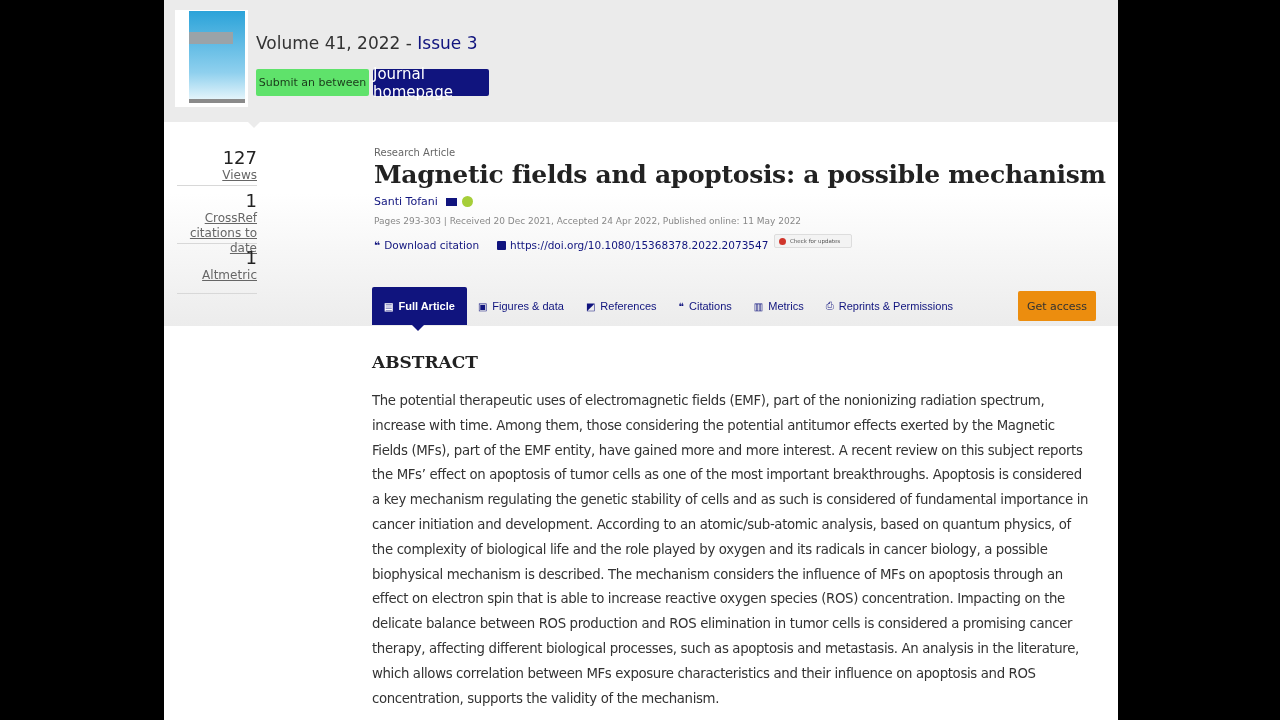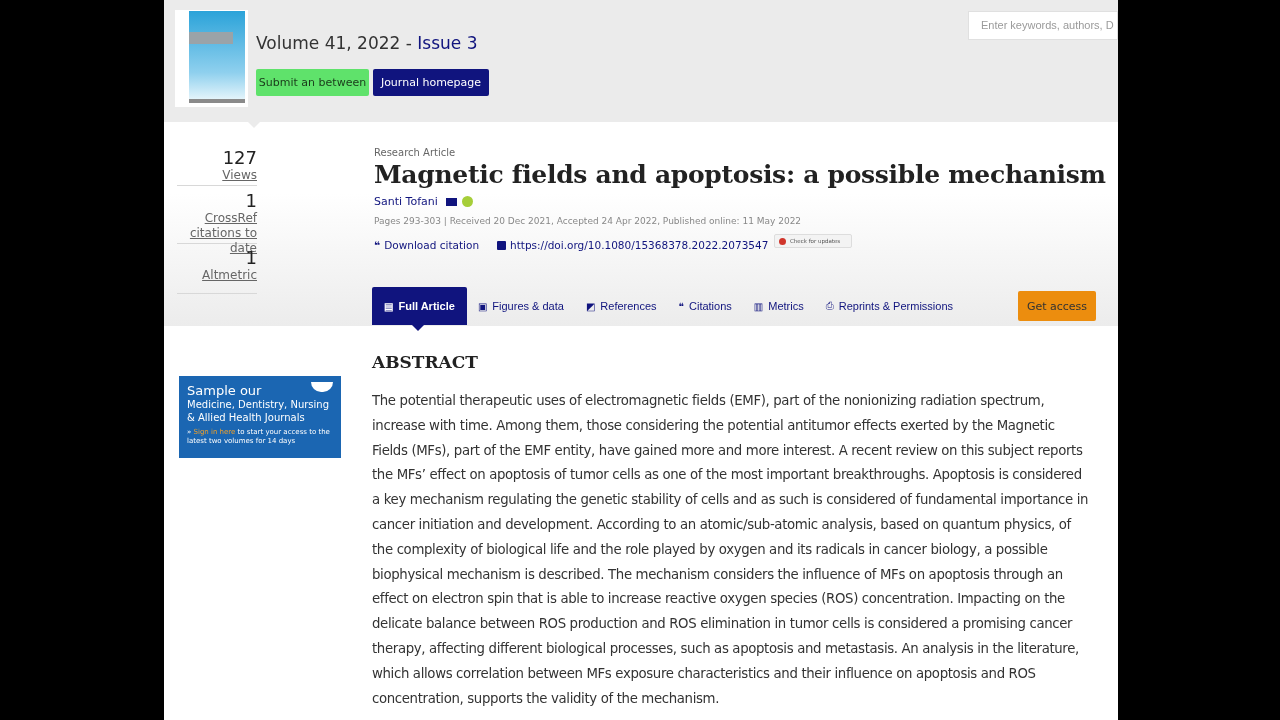--- a/index.html
+++ b/index.html
@@ -10,21 +10,21 @@
   
   .jheader { position: absolute; left: 0; top: 0; width: 954px; height: 122px; background: #ebebeb; }
   .cover { position: absolute; left: 11px; top: 10px; width: 73px; height: 97px; background: #fff; }
   .cover .blue { position: absolute; left: 14px; top: 1px; width: 56px; height: 88px; background: linear-gradient(#2ba3d9, #8fd0ee 70%, #e3f4fb); }
   .cover .band { position: absolute; left: 14px; top: 22px; width: 44px; height: 12px; background: #9aa3a8; }
   .cover .foot { position: absolute; left: 14px; top: 89px; width: 56px; height: 4px; background: #8a8a8a; }
   .jtitle { position: absolute; left: 92px; top: 13px; font-family: "DejaVu Serif", serif; font-weight: bold; font-size: 13px; color: #10147e; }
   .jvol { position: absolute; left: 92px; top: 33px; font-size: 17px; color: #333; }
   .jvol span { color: #10147e; }
   .btn-submit { position: absolute; left: 92px; top: 69px; width: 113px; height: 27px; background: #5fe26b; color: #1a3a1a; border-radius: 2px; font-size: 11px; display: flex; align-items: center; justify-content: center; }
-  .btn-home { position: absolute; left: 209px; top: 69px; width: 116px; height: 27px; background: #10147e; color: #fff; border-radius: 2px; font-size: 11px; display: flex; align-items: center; justify-content: center; }
+  .btn-home { position: absolute; left: 209px; top: 69px; width: 116px; height: 27px; background: #10147e; color: #fff; border-radius: 2px; font-size: 15px; display: flex; align-items: center; justify-content: center; }
   .notch { position: absolute; left: 84px; top: 122px; width: 0; height: 0; border-left: 6px solid transparent; border-right: 6px solid transparent; border-top: 6px solid #ebebeb; }
   .search { position: absolute; left: 804px; top: 11px; width: 150px; height: 29px; background: #fff; border: 1px solid #e0e0e0; font-size: 11px; color: #9a9a9a; padding: 7px 12px; white-space: nowrap; overflow: hidden; font-family: "Liberation Sans", sans-serif; }
 
   
   .aheader { position: absolute; left: 0; top: 122px; width: 954px; height: 204px; background: linear-gradient(#ffffff, #ffffff 35%, #ececec); }
   .metric { position: absolute; left: 13px; width: 80px; border-bottom: 1px solid #d8d8d8; text-align: right; }
   .metric .num { font-size: 18px; color: #222; line-height: 20px; }
   .metric .lbl { font-size: 12px; color: #666; line-height: 15px; text-decoration: underline; }
 
   .atype { position: absolute; left: 210px; top: 147px; font-size: 10px; color: #666; }
@@ -68,21 +68,20 @@
     <div class="cover">
       <div class="blue"></div>
       <div class="band"></div>
       <div class="foot"></div>
     </div>
     <div class="jvol">
       <span style="color:#333">Volume 41, 2022 - </span><span>Issue 3</span>
     </div>
     <div class="btn-submit">Submit an between</div>
     <div class="btn-home">Journal homepage</div>
-    <div class="search">Enter keywords, authors, D</div>
   </div>
 
   <div class="aheader"></div>
   <div class="notch"></div>
 
   <div class="metric" style="top:148px; height:38px;">
     <div class="num">127</div>
     <div class="lbl">Views</div>
   </div>
   <div class="metric" style="top:191px; height:53px;">
@@ -134,24 +133,16 @@
       <span class="ic">▥</span>
       <span>Metrics</span>
     </div>
     <div class="tab">
       <span class="ic">⎙</span>
       <span>Reprints &amp; Permissions</span>
     </div>
   </div>
   <div class="get-access">Get access</div>
 
-  <div class="ad">
-    <div class="lamp"></div>
-    <div class="t1">Sample our</div>
-    <div class="t2">Medicine, Dentistry, Nursing &amp; Allied Health Journals</div>
-    <div class="t3">
-      <span>» </span><span class="signin">Sign in here</span><span> to start your access to the latest two volumes for 14 days</span>
-    </div>
-  </div>
 
   <div class="abs-h">ABSTRACT</div>
   <div class="abs-p">The potential therapeutic uses of electromagnetic fields (EMF), part of the nonionizing radiation spectrum, increase with time. Among them, those considering the potential antitumor effects exerted by the Magnetic Fields (MFs), part of the EMF entity, have gained more and more interest. A recent review on this subject reports the MFs’ effect on apoptosis of tumor cells as one of the most important breakthroughs. Apoptosis is considered a key mechanism regulating the genetic stability of cells and as such is considered of fundamental importance in cancer initiation and development. According to an atomic/sub-atomic analysis, based on quantum physics, of the complexity of biological life and the role played by oxygen and its radicals in cancer biology, a possible biophysical mechanism is described. The mechanism considers the influence of MFs on apoptosis through an effect on electron spin that is able to increase reactive oxygen species (ROS) concentration. Impacting on the delicate balance between ROS production and ROS elimination in tumor cells is considered a promising cancer therapy, affecting different biological processes, such as apoptosis and metastasis. An analysis in the literature, which allows correlation between MFs exposure characteristics and their influence on apoptosis and ROS concentration, supports the validity of the mechanism.</div>
 </div>
 
 </body></html>

